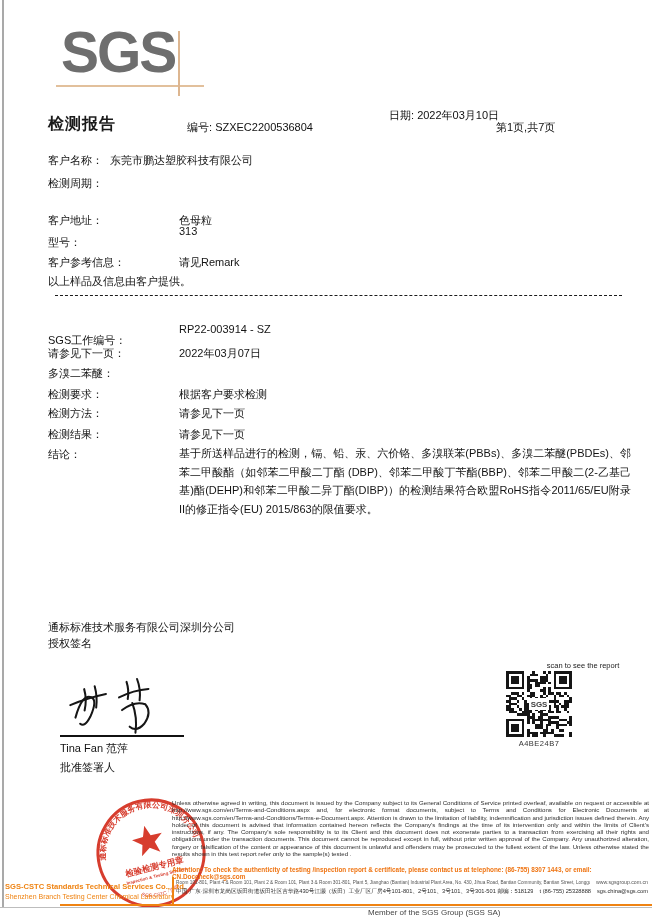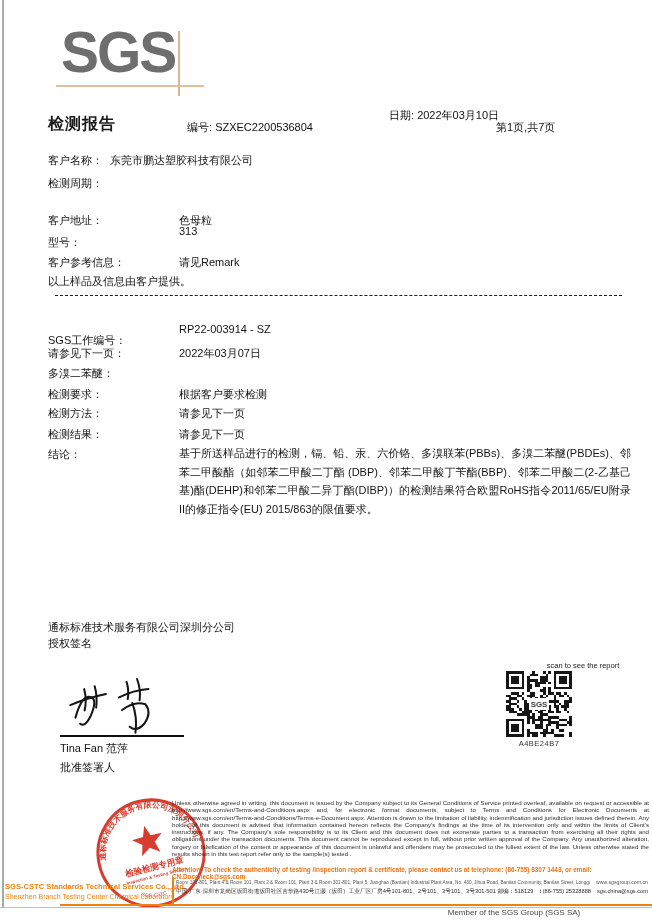--- a/index.html
+++ b/index.html
@@ -43,21 +43,21 @@
   .addr-row{left:176px;width:472px;display:flex;justify-content:space-between;align-items:baseline;gap:6px;}
   .addr-en{top:879px;}
   .addr-cn{top:888px;}
   .addr-en .a{font-size:4.7px;color:#555;white-space:nowrap;overflow:hidden;}
   .addr-en .b{font-size:5.2px;color:#555;white-space:nowrap;}
   .addr-cn .a{font-size:5.7px;color:#2c2c2c;white-space:nowrap;overflow:hidden;}
   .addr-cn .b,.addr-cn .c{font-size:5.7px;color:#2c2c2c;white-space:nowrap;}
   .v-orange{left:172px;top:877px;width:2px;height:28px;background:#ef8312;}
   .hr-orange{left:60px;top:904px;width:592px;height:2px;background:#ef8312;}
   .scan-bottom{left:0;top:907px;width:652px;height:1px;background:#bdbdbd;}
-  .member{left:380px;top:908px;width:268px;text-align:center;font-size:8px;color:#454545;}
+  .member{left:368px;top:908px;width:268px;text-align:left;font-size:8px;color:#454545;}
 </style>
 </head>
 <body>
 
 <div class="page">
 
   <div class="abs scan-left"></div>
 
   <div class="abs logo">SGS</div>
   <div class="abs logo-hline"></div>

